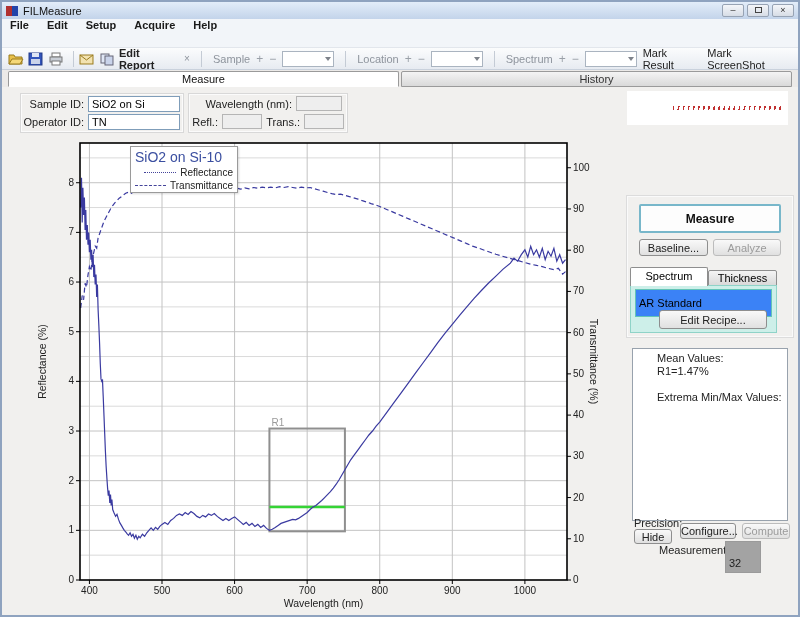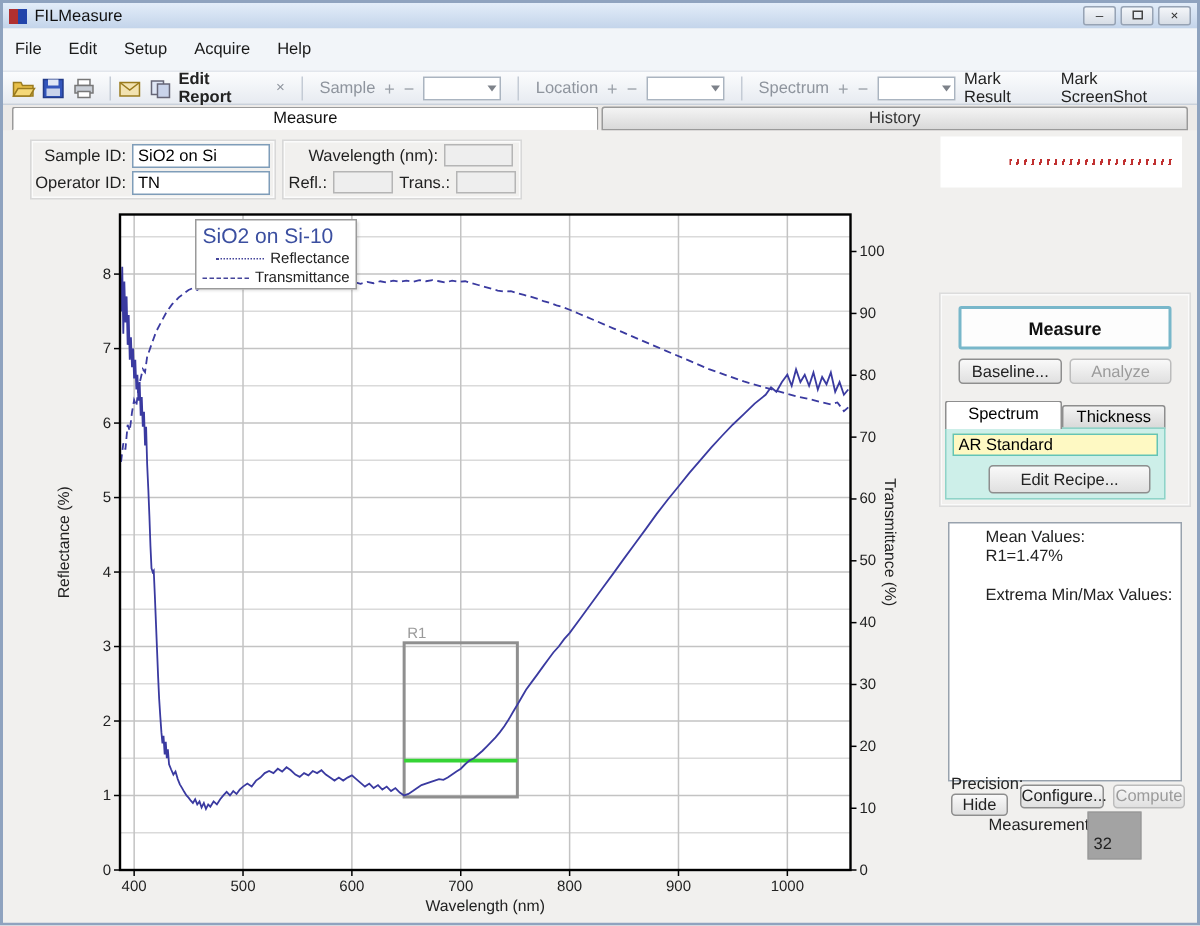--- a/index.html
+++ b/index.html
@@ -8,21 +8,21 @@
 
   
   .titlebar { height:17px; background:linear-gradient(#e3edf9,#c3d4ea); display:flex; align-items:center; padding:0 4px; }
   .app-icon { width:13px; height:10px; margin-right:4px; display:flex; }
   .app-icon i { display:block; width:6px; height:10px; }
   .title-text { font-size:11px; color:#111; flex:1; }
   .winbtn { width:22px; height:13px; margin-left:3px; background:linear-gradient(#f4f6f9,#d7dde6); border:1px solid #97a3b4; border-radius:2px; font-size:9px; line-height:10px; text-align:center; color:#333; }
   .restore-glyph { display:inline-block; width:7px; height:6px; border:1px solid #444; margin-top:2px; }
 
   
-  .menubar { height:29px; background:#f2f5f9; display:flex; align-items:center; padding-left:8px; border-bottom:1px solid #e2e6ec; }
+  .menubar { height:29px; background:#f2f5f9; display:flex; align-items:flex-start; padding-left:8px; border-bottom:1px solid #e2e6ec;font-weight:bold; }
   .menu-item { font-size:11px; color:#1a1a1a; margin-right:18px; }
 
   
   .toolbar { height:22px; background:linear-gradient(#fbfcfd,#e7ebf1); border-bottom:1px solid #c9d1dc; display:flex; align-items:center; padding:0 6px; }
   .tool-icon { width:16px; height:14px; margin-right:4px; }
   .tb-sep { width:1px; height:16px; background:#c4cbd5; margin:0 5px; }
   .tb-right { margin-left:auto; display:flex; align-items:center; gap:6px; }
   .tb-label { font-size:11px; color:#222; font-weight:bold; }
   .tb-label-dim { font-size:11px; color:#8e949d; }
   .tb-x { font-size:10px; color:#8e949d; }
@@ -62,21 +62,21 @@
   .ctrl-groupbox { position:absolute; left:624px; top:108px; width:168px; height:143px; border:1px solid #dcdcdc; box-shadow:inset 0 0 0 1px #fafafa; }
   .measure-btn { position:absolute; left:637px; top:117px; width:142px; height:29px; background:#fdfdfd; border:2px solid #78b7ca; border-radius:2px; font-size:12px; font-weight:bold; color:#111; }
   .btn { background:linear-gradient(#f9f9f9,#e0e0e0); border:1px solid #8e8e8e; border-radius:3px; font-size:11px; color:#222; }
   .btn.disabled { color:#9b9b9b; border-color:#bcbcbc; }
   .baseline-btn { position:absolute; left:637px; top:152px; width:69px; height:17px; }
   .analyze-btn { position:absolute; left:711px; top:152px; width:68px; height:17px; }
   .mini-tab { position:absolute; font-size:11px; text-align:center; border:1px solid #8e8e8e; }
   .tab-spectrum { left:628px; top:180px; width:78px; height:19px; line-height:17px; background:#fff; border-bottom:none; z-index:2; border-radius:2px 2px 0 0; }
   .tab-thickness { left:706px; top:183px; width:69px; height:16px; line-height:14px; background:linear-gradient(#f4f4f4,#d9d9d9); border-radius:2px 2px 0 0; }
   .cyan-panel { position:absolute; left:628px; top:198px; width:147px; height:48px; background:#cdefe9; border:1px solid #8fd3c8; z-index:1; }
-  .recipe-input { position:absolute; left:633px; top:202px; width:137px; height:15px; background:#fef9c3; border:1px solid #63c4b6; font-size:11px; padding:0 3px; z-index:3; }
+  .recipe-input { position:absolute; left:633px; top:202px; width:137px; height:15px; background:#3b82f6; border:1px solid #63c4b6; font-size:11px; padding:13px 3px; z-index:3; }
   .edit-recipe-btn { position:absolute; left:657px; top:223px; width:108px; height:19px; z-index:3; }
   .results-box { position:absolute; left:630px; top:261px; width:156px; height:173px; background:#fff; border:1px solid #98a2ad; padding:3px 4px; }
   .results-box div { font-size:11px; color:#222; line-height:13px;padding-left:20px; }
   .results-gap { height:13px; }
   .precision-label { position:absolute; left:632px; top:430px; font-size:11px; color:#222; }
   .hide-btn { position:absolute; left:632px; top:442px; width:38px; height:15px; }
   .configure-btn { position:absolute; left:678px; top:436px; width:56px; height:16px; }
   .compute-btn { position:absolute; left:740px; top:436px; width:48px; height:16px; }
   .meas-label { position:absolute; left:657px; top:457px; font-size:11px; color:#222; }
   .meas-box { position:absolute; left:723px; top:454px; width:36px; height:16px; background:#a3a3a3; border:1px solid #9a9a9a; font-size:11px; padding:15px 3px; color:#222; }

